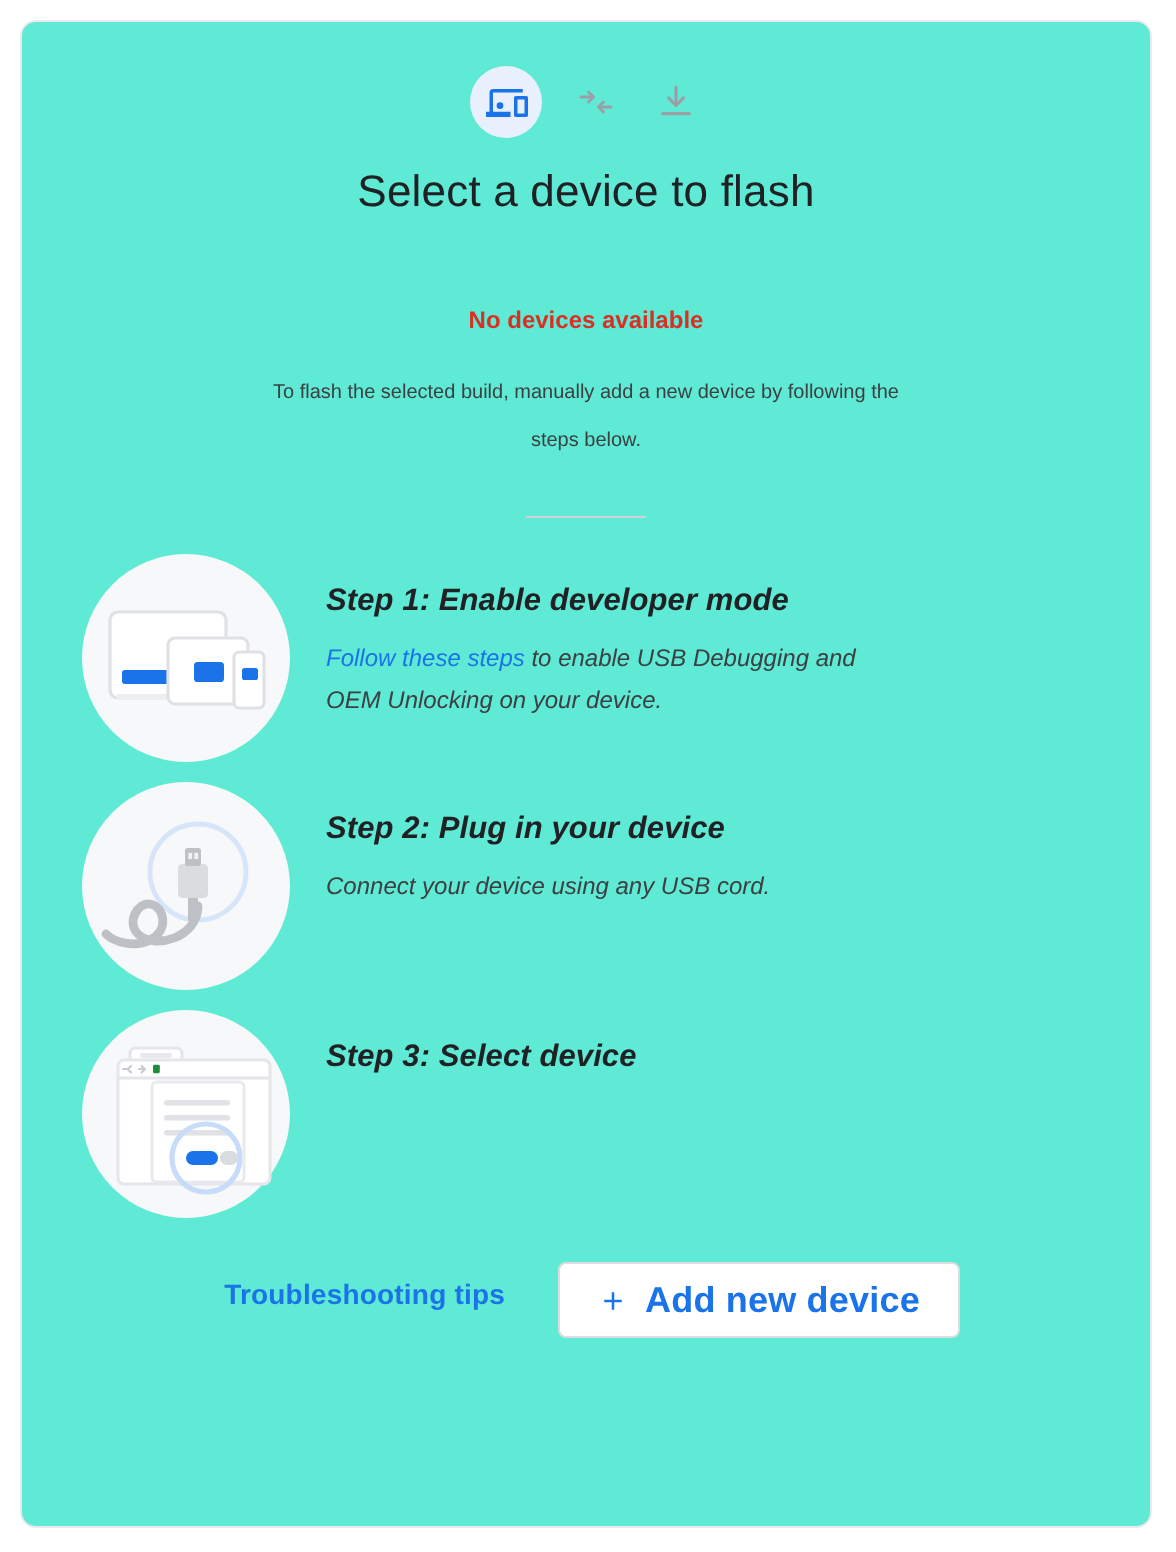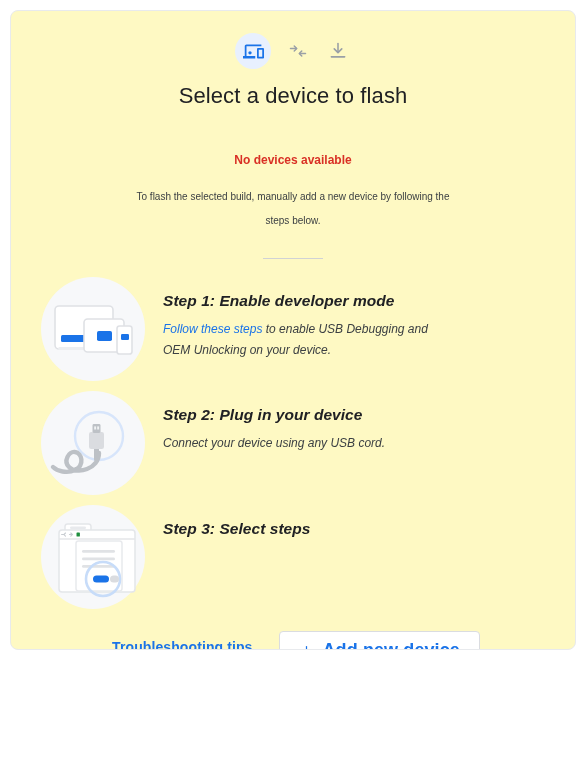--- a/index.html
+++ b/index.html
@@ -10,23 +10,23 @@
     background: #ffffff;
     font-family: "Liberation Sans", sans-serif;
     -webkit-font-smoothing: antialiased;
   }
 
   #card {
     position: absolute;
     left: 10px;
     top: 10px;
     width: 566px;
-    height: 640px;
+    height: 754px;
     box-sizing: border-box;
-    background: #fef9c3;
+    background: #5eead4;
     border: 1px solid #e8eaed;
     border-radius: 8px;
     overflow: hidden;
   }
 
   
   .icon-row {
     display: flex;
     align-items: center;
     justify-content: center;
@@ -274,21 +274,21 @@
           <rect x="35" y="36" width="46" height="50" rx="2.4" fill="#ffffff" stroke="#e8eaed" stroke-width="1.5"></rect>
           <rect x="41" y="45" width="33" height="2.8" rx="1.4" fill="#e0e2e5"></rect>
           <rect x="41" y="52.5" width="33" height="2.8" rx="1.4" fill="#e0e2e5"></rect>
           <rect x="41" y="60" width="33" height="2.8" rx="1.4" fill="#e0e2e5"></rect>
           <circle cx="62" cy="74" r="17" fill="none" stroke="#c7dcf9" stroke-width="2.6"></circle>
           <rect x="52" y="70.5" width="16" height="7" rx="3.5" fill="#1a73e8"></rect>
           <rect x="69" y="70.5" width="9" height="7" rx="3.5" fill="#dadce0"></rect>
         </svg>
       </div>
       <div class="step-body">
-        <p class="step-title">Step 3: Select steps</p>
+        <p class="step-title">Step 3: Select device</p>
       </div>
     </div>
 
   </div>
 
   <div class="actions">
     <button class="link-button">Troubleshooting tips</button>
     <button class="outlined-button">
       <span class="plus-icon">
         <svg width="15" height="15" viewBox="0 0 24 24">

